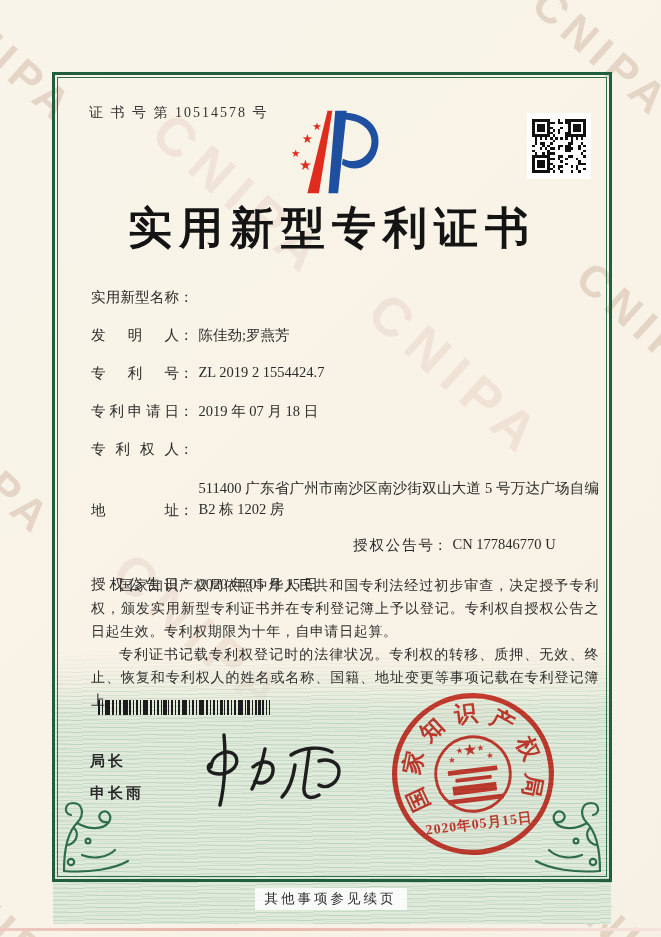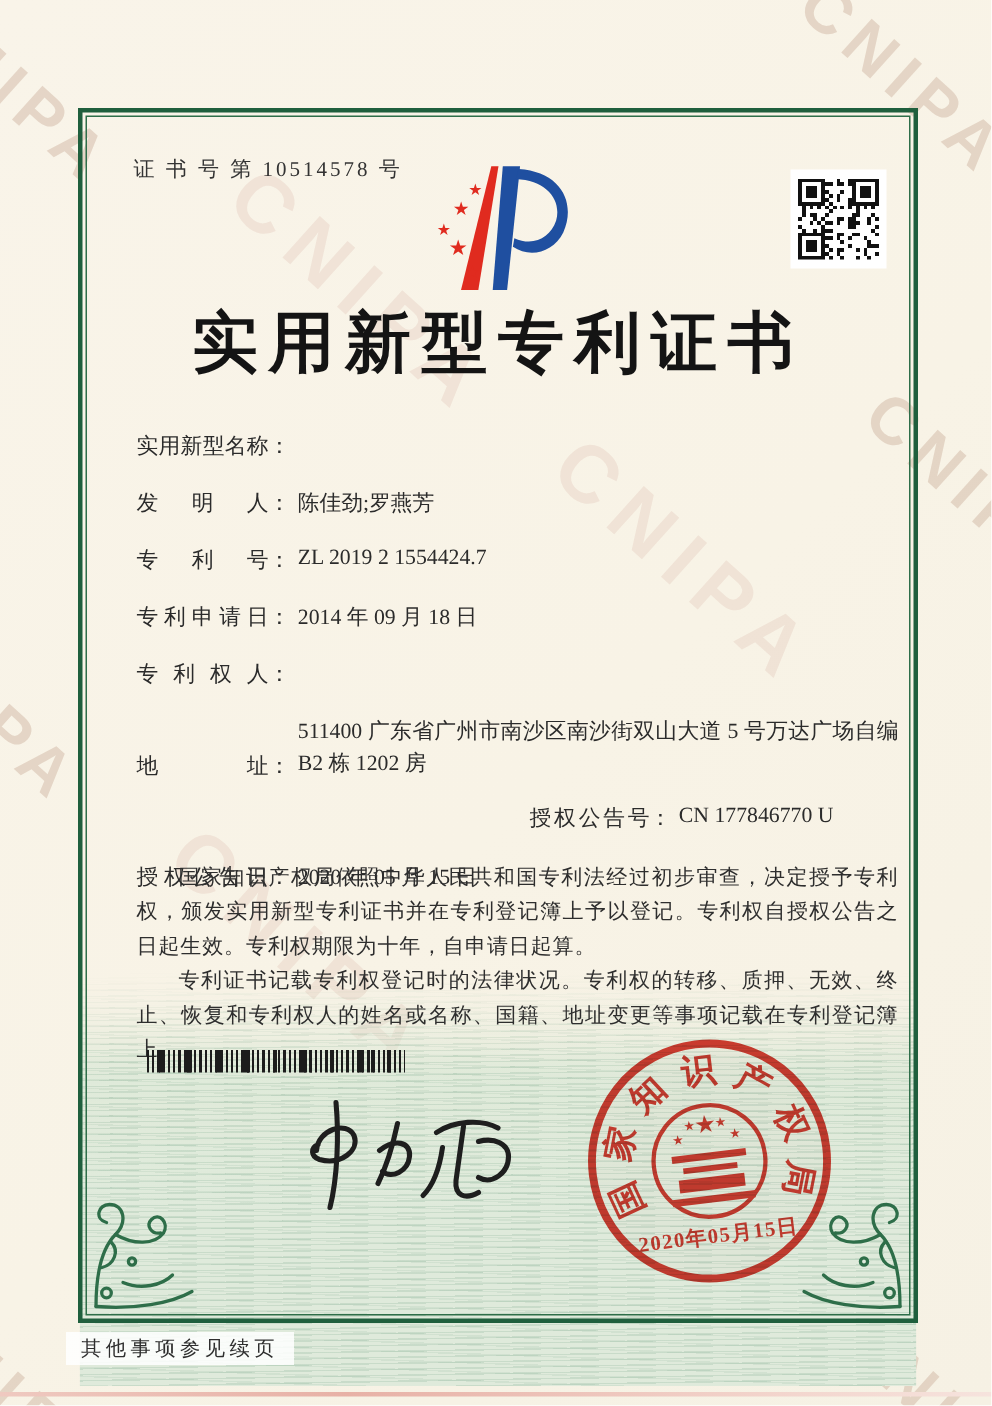--- a/index.html
+++ b/index.html
@@ -76,21 +76,21 @@
                    font-family:"Liberation Serif",serif; }
   .seal .seal-date { font-size:14.5px; text-anchor:middle; font-weight:bold; letter-spacing:1px; }
 
   .page-num { position:absolute; left:0; right:0; top:782px; text-align:center;
               font-size:13px; letter-spacing:2px; color:#333; }
 
   .flourish { position:absolute; bottom:4px; }
   .flourish.fl-left { left:3px; }
   .flourish.fl-right { right:3px; transform:scaleX(-1); }
 
-  .footer-note { position:absolute; left:0; right:0; top:888px; text-align:left;margin-left:44px; }
+  .footer-note { position:absolute; left:0; right:0; top:888px; text-align:center; }
   .footer-note span { display:inline-block; background:rgba(255,255,255,0.85);
       padding:2px 10px; font-size:13.5px; letter-spacing:3px; color:#2e2e2e; }
 
   .edge-line { position:absolute; left:0; right:0; top:928px; height:3px;
       background:linear-gradient(90deg,#efc9c0,#e7b1a6 35%,#f3d6ce 80%,#f6e3dd); }
 </style>
 </head>
 <body>
 
 <div class="page">
@@ -335,21 +335,21 @@
         <span class="val">陈佳劲;罗燕芳</span>
       </div>
       <div class="row">
         <span class="lbl">专利号</span>
           <span class="colon">：</span>
         <span class="val">ZL 2019 2 1554424.7</span>
       </div>
       <div class="row">
         <span class="lbl">专利申请日</span>
           <span class="colon">：</span>
-        <span class="val">2014 年 09 月 18 日</span>
+        <span class="val">2019 年 07 月 18 日</span>
       </div>
       <div class="row">
         <span class="lbl">专利权人</span>
           <span class="colon">：</span>
       </div>
       <div class="row row-addr">
         <span class="lbl">地址</span>
           <span class="colon">：</span>
         <span class="val">511400 广东省广州市南沙区南沙街双山大道 5 号万达广场自编 B2 栋 1202 房</span>
       </div>
@@ -367,20 +367,24 @@
       </div>
 
       <div class="paras">
         <p>国家知识产权局依照中华人民共和国专利法经过初步审查，决定授予专利权，颁发实用新型专利证书并在专利登记簿上予以登记。专利权自授权公告之日起生效。专利权期限为十年，自申请日起算。</p>
         <p>专利证书记载专利权登记时的法律状况。专利权的转移、质押、无效、终止、恢复和专利权人的姓名或名称、国籍、地址变更等事项记载在专利登记簿上。</p>
       </div>
     </div>
 
     <div class="barcode"></div>
 
+    <div class="sign-block">
+      <div>局长</div>
+      <div>申长雨</div>
+    </div>
 
     <svg class="signature" width="160" height="84" viewBox="0 0 160 84" fill="none" stroke="#1e1e1e" stroke-width="3.4" stroke-linecap="round" stroke-linejoin="round">
       <path d="M16,40 C17,26 36,20 41,30 C45,40 32,50 18,46 C12,44 12,38 17,36"></path>
       <path d="M29,8 C31,30 30,58 25,78"></path>
       <path d="M70,22 C67,36 63,50 57,62"></path>
       <path d="M58,40 C68,32 79,34 78,44 C77,54 66,59 60,54"></path>
       <path d="M96,28 C108,20 126,19 137,25"></path>
       <path d="M114,24 L109,60 C108,70 115,73 124,68"></path>
       <path d="M100,38 C98,52 94,63 87,70"></path>
       <path d="M124,34 C135,31 144,36 144,44 C144,55 133,63 124,58"></path>

